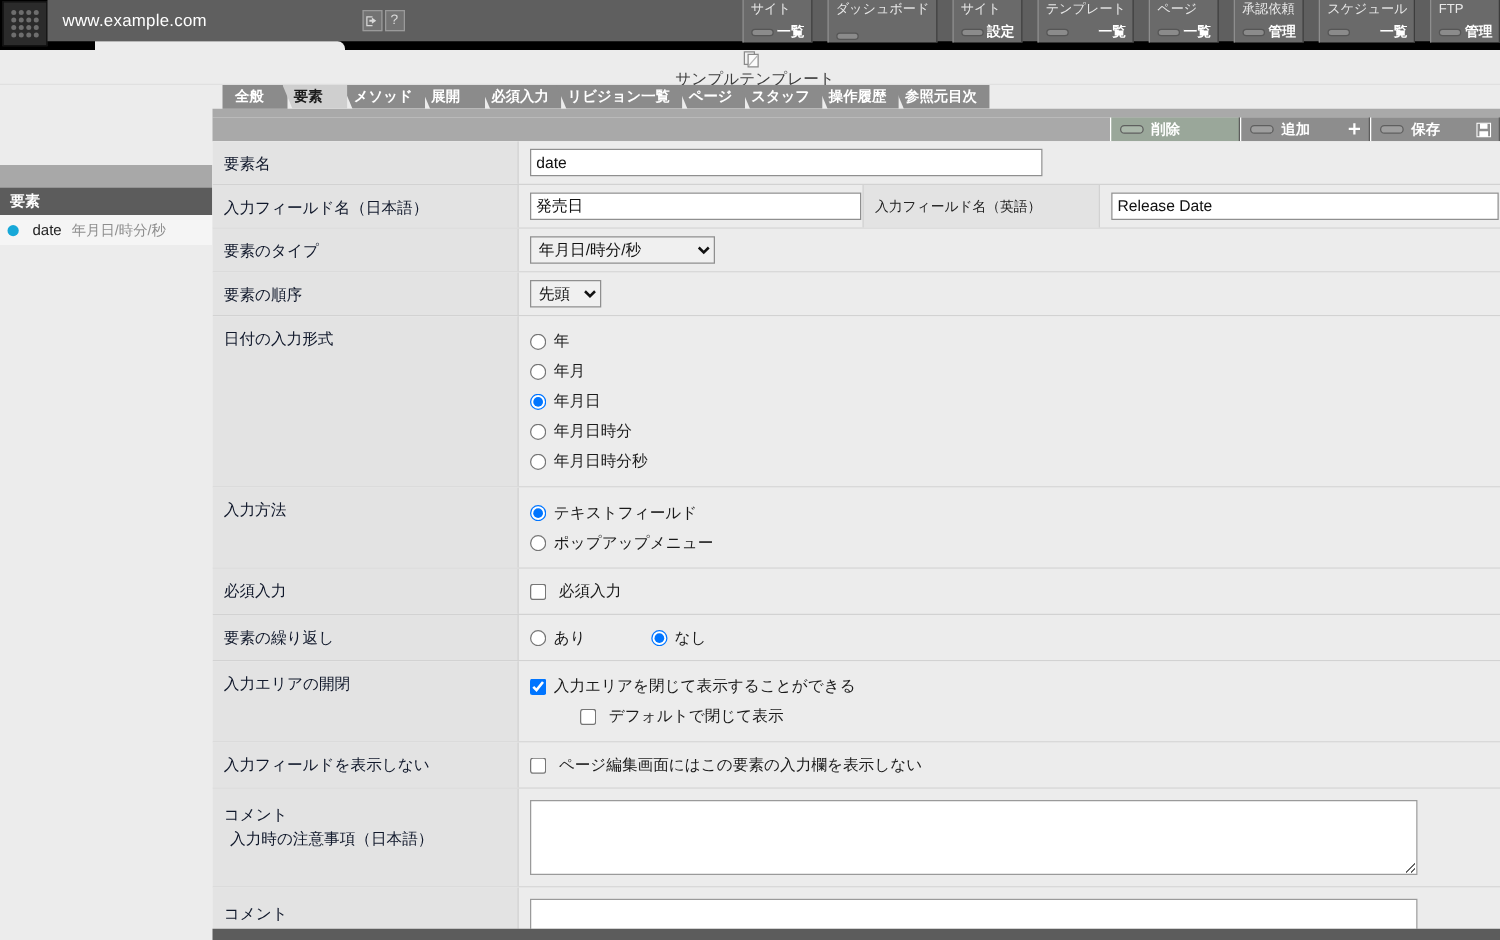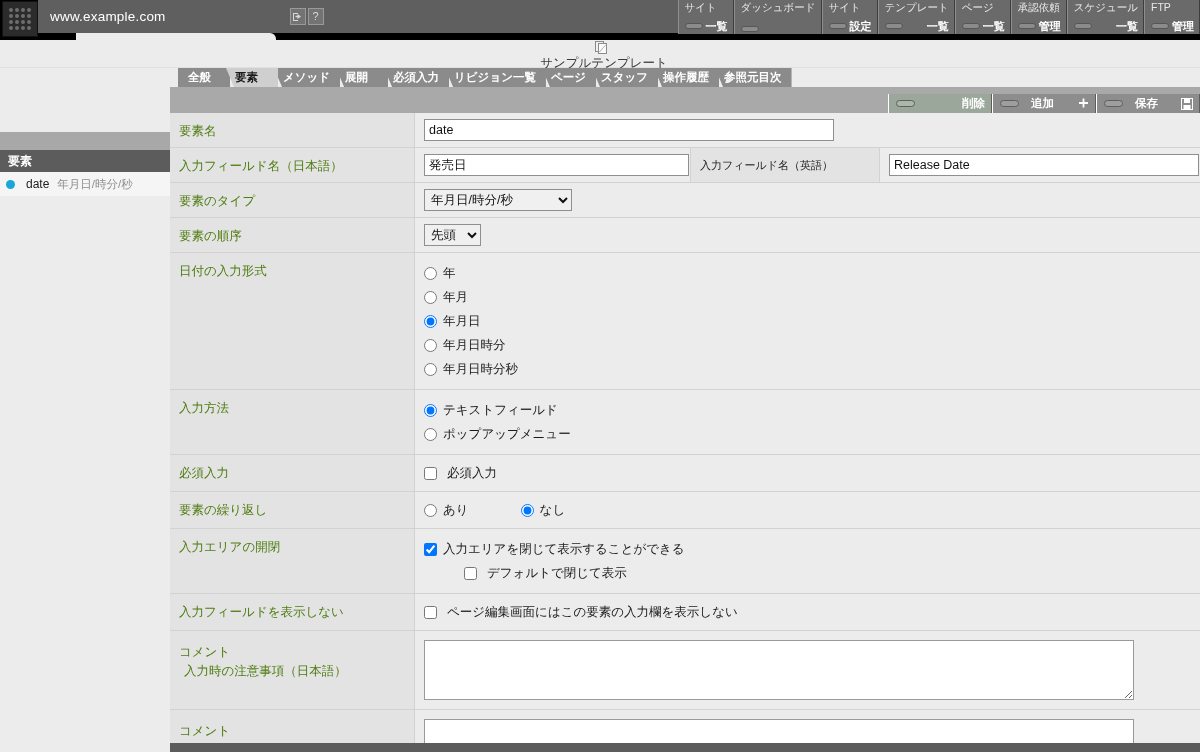--- a/index.html
+++ b/index.html
@@ -68,20 +68,21 @@
     display: flex; align-items: center; justify-content: center;
   }
   .mini-btn svg { display: block; }
 
   
   #globalnav {
     display: flex;
     align-items: stretch;
     height: 34px;
     margin-left: auto;
+    gap: 12px;
   }
   .gnav {
     position: relative;
     min-width: 56px;
     padding: 2px 5px 2px 6px;
     background: #6a6a6a;
     border-left: 1px solid #8e8e8e;
     border-right: 1px solid #3d3d3d;
     color: #e8e8e8;
     display: flex;
@@ -180,22 +181,21 @@
     display: flex; justify-content: flex-end; align-items: stretch;
     padding-right: 0px;
   }
   .act {
     min-width: 104px;
     background: #8d8d8d;
     border-left: 1px solid #fff;
     border-right: 1px solid #5d5d5d;
     display: flex; align-items: center;
     padding: 0 6px 0 7px;
-    gap: 12px;
-    justify-content: space-between;
+    gap: 6px;
   }
   .act.delete { background: #9aa79a; }
   .act .a-pill {
     width: 19px; height: 7px; border-radius: 3.5px;
     background: #9e9e9e; border: 1px solid #5f5f5f; flex: 0 0 auto;
   }
   .act.delete .a-pill { background: #aab7aa; }
   .act .a-label { color: #fff; font-size: 11.5px; font-weight: bold; white-space: nowrap; }
   .act .a-ico { margin-left: auto; color: #fff; display: flex; align-items: center; }
 
@@ -210,21 +210,21 @@
     border-bottom: 1px solid #d2d2d2;
     background: #ececec;
     min-height: 32px;
   }
   .flabel {
     width: 245px;
     flex: 0 0 245px;
     background: #e3e3e3;
     border-right: 1px solid #d2d2d2;
     font-size: 12.5px;
-    color: #4d7c0f;
+    color: #0f172a;
     padding: 9px 0 6px 9px;
     line-height: 19px;
   }
   .flabel .sub { display: block; padding-left: 5px; }
   .fval {
     flex: 1 1 auto;
     padding: 6px 0 6px 9px;
     display: flex;
     align-items: center;
     flex-wrap: wrap;

